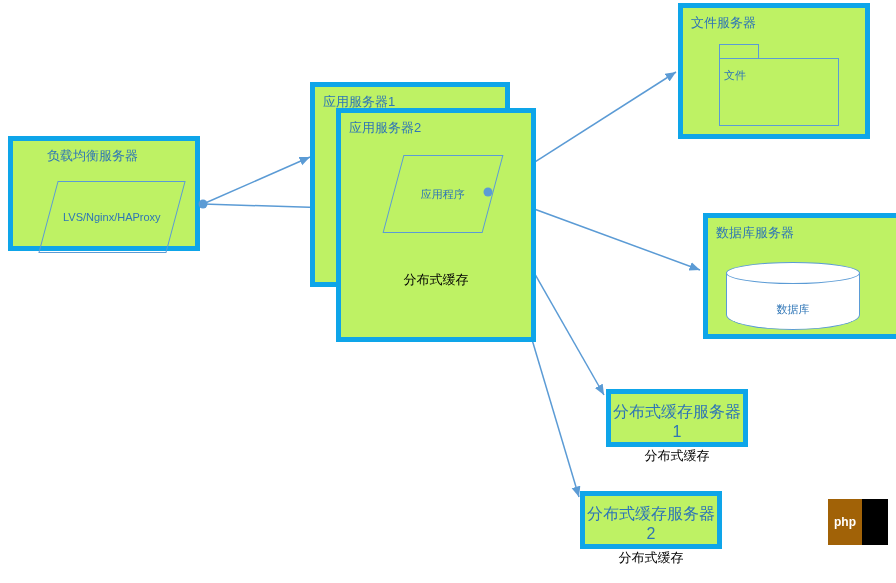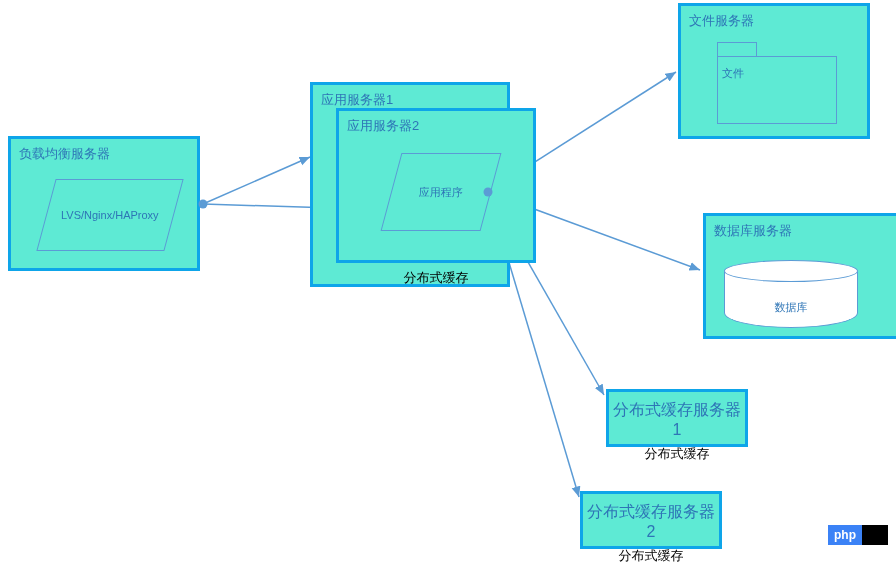--- a/index.html
+++ b/index.html
@@ -1,26 +1,26 @@
 <!DOCTYPE html>
 <html><head>
 <meta charset="utf-8">
 <style>
   * { box-sizing: border-box; margin: 0; padding: 0; }
   body { font-family: "Microsoft YaHei", sans-serif; background: #fff; width: 896px; height: 583px; position: relative; }
   .stage { position: relative; width: 896px; height: 583px; }
-  .box { position: absolute; border: 3px solid #0ea5e9; background: #5eead4; }
+  .box { position: absolute; border: 5px solid #0ea5e9; background: #bef264; }
   .box-title { font-size: 13px; color: #2e75b6; padding: 6px 8px; }
   .para { position: absolute; border: 1px solid #5b9bd5; transform: skewX(-15deg); }
   .para .plabel { transform: skewX(15deg); font-size: 11px; color: #2e75b6; text-align: center; }
   .dot { position: absolute; width: 9px; height: 9px; border-radius: 50%; background: #5b9bd5; transform: translate(-50%,-50%); }
   .black-label { position: absolute; font-size: 13px; color: #000; text-align: center; }
   .blue-label { font-size: 16px; color: #2e75b6; }
   .badge { position: absolute; display: flex; font-size: 12px; font-weight: bold; }
-  .badge .l { background: #3b82f6; color: #fff; padding: 3px 6px; }
+  .badge .l { background: #a16207; color: #fff; padding: 16px 6px; }
   .badge .r { background: #000; color: #fff; padding: 3px 20px 3px 6px; }
   .cyl-top { position: absolute; border: 1px solid #5b9bd5; border-radius: 50%; background: #fff; }
   .cyl-body { position: absolute; border: 1px solid #5b9bd5; border-top: none; border-bottom-left-radius: 70px 16px; border-bottom-right-radius: 70px 16px; background: #fff; }
   .cyl-label { position: absolute; font-size: 11px; color: #2e75b6; text-align: center; width: 100%; }
   .folder { position: absolute; }
   .folder-tab { position: absolute; border: 1px solid #5b9bd5; border-bottom: none; }
   .folder-body { position: absolute; border: 1px solid #5b9bd5; }
   .folder-label { position: absolute; font-size: 11px; color: #2e75b6; }
   svg { position: absolute; top: 0; left: 0; }
 </style>
@@ -42,33 +42,33 @@
 
     <line x1="488" y1="192" x2="676" y2="72" stroke="#5b9bd5" stroke-width="1.5" marker-end="url(#arr)"></line>
 
     <line x1="488" y1="192" x2="700" y2="270" stroke="#5b9bd5" stroke-width="1.5" marker-end="url(#arr)"></line>
 
     <line x1="488" y1="192" x2="604" y2="395" stroke="#5b9bd5" stroke-width="1.5" marker-end="url(#arr)"></line>
 
     <line x1="488" y1="192" x2="579" y2="497" stroke="#5b9bd5" stroke-width="1.5" marker-end="url(#arr)"></line>
   </svg>
 
-  <div class="box" style="left:8px; top:136px; width:192px; height:135px;">
+  <div class="box" style="left:8px; top:136px; width:192px; height:115px;padding-left:26px;">
     <div class="box-title">负载均衡服务器</div>
     <div class="para" style="left:35px; top:40px; width:128px; height:72px; display:flex; align-items:center; justify-content:center;">
       <div class="plabel">LVS/Nginx/HAProxy</div>
     </div>
   </div>
   <div class="dot" style="left:203px; top:204px;"></div>
 
   <div class="box" style="left:310px; top:82px; width:200px; height:205px;">
     <div class="box-title">应用服务器1</div>
   </div>
 
-  <div class="box" style="left:336px; top:108px; width:200px; height:155px;">
+  <div class="box" style="left:336px; top:108px; width:200px; height:234px;">
     <div class="box-title">应用服务器2</div>
     <div class="para" style="left:52px; top:42px; width:100px; height:78px; display:flex; align-items:center; justify-content:center;">
       <div class="plabel">应用程序</div>
     </div>
     <div class="black-label" style="left:0; right:0; top:158px;">分布式缓存</div>
   </div>
   <div class="dot" style="left:488px; top:192px;"></div>
 
   <div class="box" style="left:678px; top:3px; width:192px; height:136px;">
     <div class="box-title">文件服务器</div>

